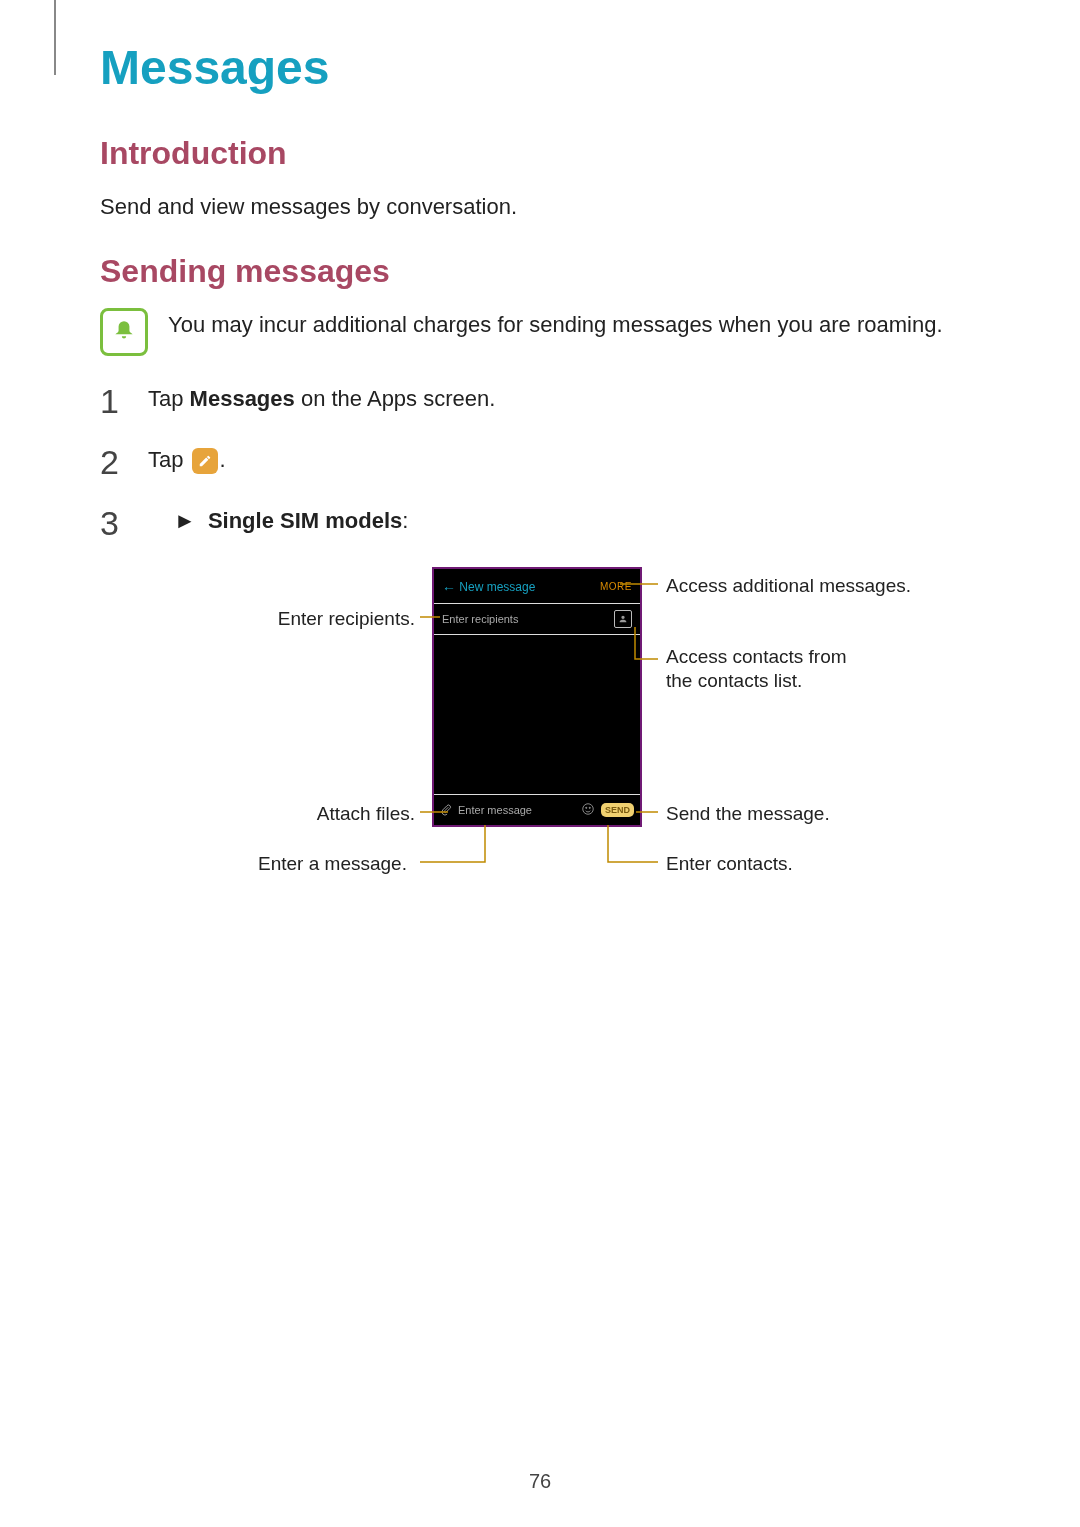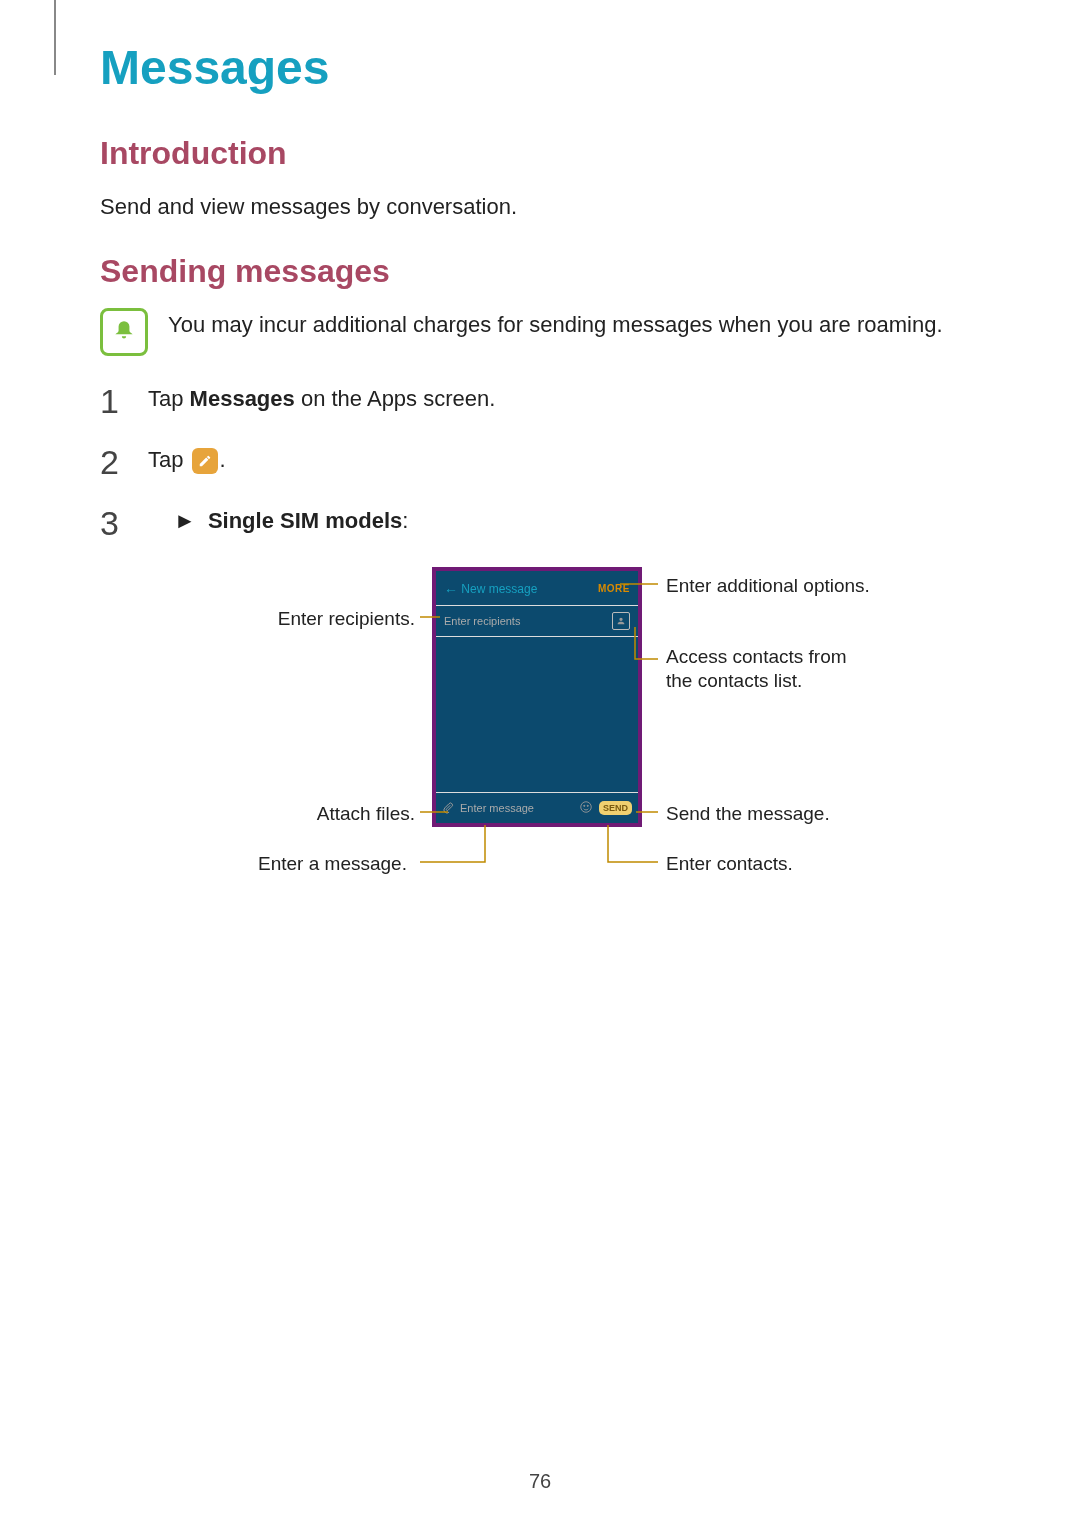--- a/index.html
+++ b/index.html
@@ -16,25 +16,25 @@
   .steps>li{counter-increment:step;position:relative;padding-left:48px;margin-bottom:28px;font-size:22px;line-height:1.5}
   .steps>li::before{content:counter(step);position:absolute;left:0;top:-6px;font-size:34px;color:#444;font-weight:300}
   .steps strong{font-weight:700}
   .inline-icon{display:inline-flex;vertical-align:middle;width:26px;height:26px;border-radius:6px;background:#e7a43b;align-items:center;justify-content:center;margin:0 2px}
   .inline-icon svg{width:14px;height:14px;fill:#fff}
   .subnote{margin:18px 0 0 26px;font-size:22px}
   .subnote .tri{font-family:Arial;margin-right:6px}
 
   
   .diagram{position:relative;width:720px;height:320px;margin:30px auto 0 auto;font-size:18px;color:#222}
-  .phone{position:absolute;left:252px;top:0;width:210px;height:260px;border:4px solid #701a75;background:#0c4a6e;box-sizing:border-box}
+  .phone{position:absolute;left:252px;top:0;width:210px;height:260px;border:2px solid #701a75;background:#000000;box-sizing:border-box}
   .ph-top{height:34px;border-bottom:1px solid #ddd;display:flex;align-items:center;justify-content:space-between;padding:0 8px;font-size:12px;color:#16a0c0}
   .ph-top .back{color:#16a0c0;font-size:14px}
   .ph-top .title{color:#16a0c0}
-  .ph-top .more{color:#d98a00;font-size:10px;letter-spacing:0.5px;font-weight:700}
+  .ph-top .more{color:#d98a00;font-size:10px;letter-spacing:0.5px;font-weight:400}
   .ph-rec{height:30px;border-bottom:1px solid #ddd;display:flex;align-items:center;justify-content:space-between;padding:0 8px}
   .ph-rec .ph-placeholder{font-size:11px;color:#aaa}
   .ph-rec .contact-btn{width:16px;height:16px;border:1px solid #bbb;border-radius:2px;display:flex;align-items:center;justify-content:center}
   .ph-rec .contact-btn svg{width:10px;height:10px;fill:#999}
   .ph-bottom{position:absolute;bottom:0;left:0;right:0;height:30px;border-top:1px solid #ddd;display:flex;align-items:center;padding:0 6px;gap:6px}
   .ph-attach svg{width:12px;height:12px;fill:#999}
   .ph-msg{font-size:11px;color:#aaa;flex:1}
   .ph-emot svg{width:14px;height:14px;fill:none;stroke:#999;stroke-width:1.5}
   .ph-send{font-size:9px;background:#f0d070;border-radius:5px;padding:2px 4px;color:#7a5b10;font-weight:600}
 
@@ -128,20 +128,20 @@
         <polyline points="478,92 455,92 455,60"></polyline>
         <line x1="456" y1="245" x2="478" y2="245"></line>
         <polyline points="478,295 428,295 428,258"></polyline>
       </g>
     </svg>
 
     <div class="dlabel" style="left:90px;top:40px;text-align:right;width:145px">Enter recipients.</div>
     <div class="dlabel" style="left:90px;top:235px;text-align:right;width:145px">Attach files.</div>
     <div class="dlabel" style="left:70px;top:285px;text-align:center;width:165px">Enter a message.</div>
 
-    <div class="dlabel" style="left:486px;top:7px">Enter additional options.</div>
+    <div class="dlabel" style="left:486px;top:7px">Access additional messages.</div>
     <div class="dlabel multi" style="left:486px;top:78px">Access contacts from the contacts list.</div>
     <div class="dlabel" style="left:486px;top:235px">Send the message.</div>
     <div class="dlabel" style="left:486px;top:285px">Enter contacts.</div>
   </div>
 
   <div class="page-num">76</div>
 </div>
 
 </body></html>

